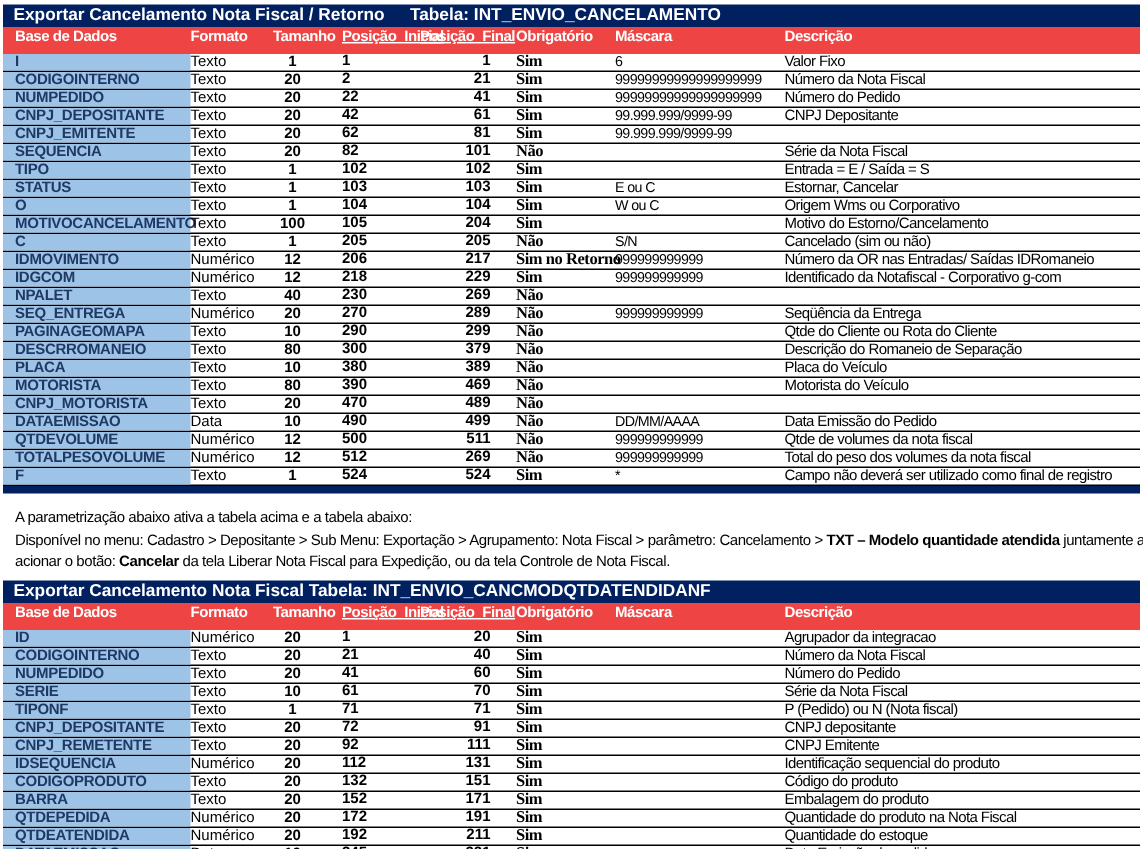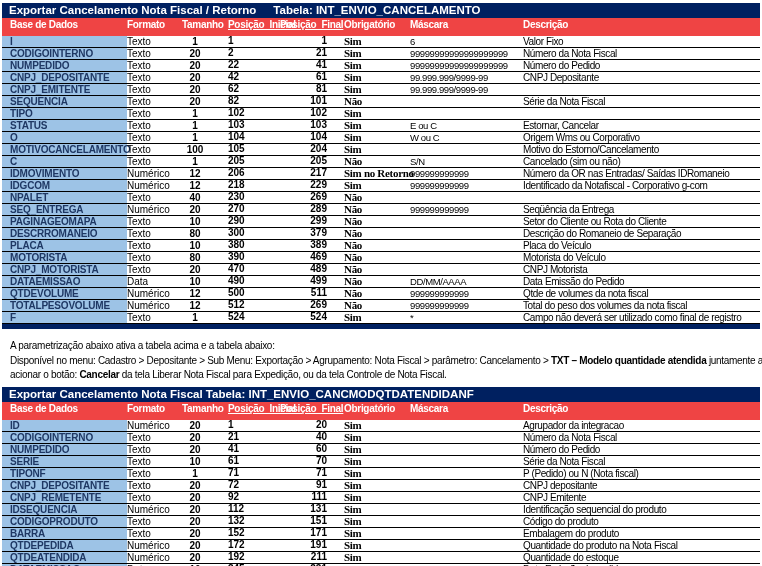--- a/index.html
+++ b/index.html
@@ -125,20 +125,21 @@
           <div class="cell c8">Série da Nota Fiscal</div>
         </div>
         <div class="trow">
           <div class="cell c1">TIPO</div>
           <div class="cell c2">Texto</div>
           <div class="cell c3">1</div>
           <div class="cell c4">102</div>
           <div class="cell c5">102</div>
           <div class="cell c6">Sim</div>
           <div class="cell c7"></div>
+          <div class="cell c8">Entrada = E / Saída = S</div>
         </div>
         <div class="trow">
           <div class="cell c1">STATUS</div>
           <div class="cell c2">Texto</div>
           <div class="cell c3">1</div>
           <div class="cell c4">103</div>
           <div class="cell c5">103</div>
           <div class="cell c6">Sim</div>
           <div class="cell c7">E ou C</div>
           <div class="cell c8">Estornar, Cancelar</div>
@@ -213,21 +214,21 @@
           <div class="cell c8">Seqüência da Entrega</div>
         </div>
         <div class="trow">
           <div class="cell c1">PAGINAGEOMAPA</div>
           <div class="cell c2">Texto</div>
           <div class="cell c3">10</div>
           <div class="cell c4">290</div>
           <div class="cell c5">299</div>
           <div class="cell c6">Não</div>
           <div class="cell c7"></div>
-          <div class="cell c8">Setor do Cliente ou Rota do Cliente</div>
+          <div class="cell c8">Qtde do Cliente ou Rota do Cliente</div>
         </div>
         <div class="trow">
           <div class="cell c1">DESCRROMANEIO</div>
           <div class="cell c2">Texto</div>
           <div class="cell c3">80</div>
           <div class="cell c4">300</div>
           <div class="cell c5">379</div>
           <div class="cell c6">Não</div>
           <div class="cell c7"></div>
           <div class="cell c8">Descrição do Romaneio de Separação</div>
@@ -253,21 +254,20 @@
           <div class="cell c8">Motorista do Veículo</div>
         </div>
         <div class="trow">
           <div class="cell c1">CNPJ_MOTORISTA</div>
           <div class="cell c2">Texto</div>
           <div class="cell c3">20</div>
           <div class="cell c4">470</div>
           <div class="cell c5">489</div>
           <div class="cell c6">Não</div>
           <div class="cell c7"></div>
-          <div class="cell c8">CNPJ Motorista</div>
         </div>
         <div class="trow">
           <div class="cell c1">DATAEMISSAO</div>
           <div class="cell c2">Data</div>
           <div class="cell c3">10</div>
           <div class="cell c4">490</div>
           <div class="cell c5">499</div>
           <div class="cell c6">Não</div>
           <div class="cell c7">DD/MM/AAAA</div>
           <div class="cell c8">Data Emissão do Pedido</div>

